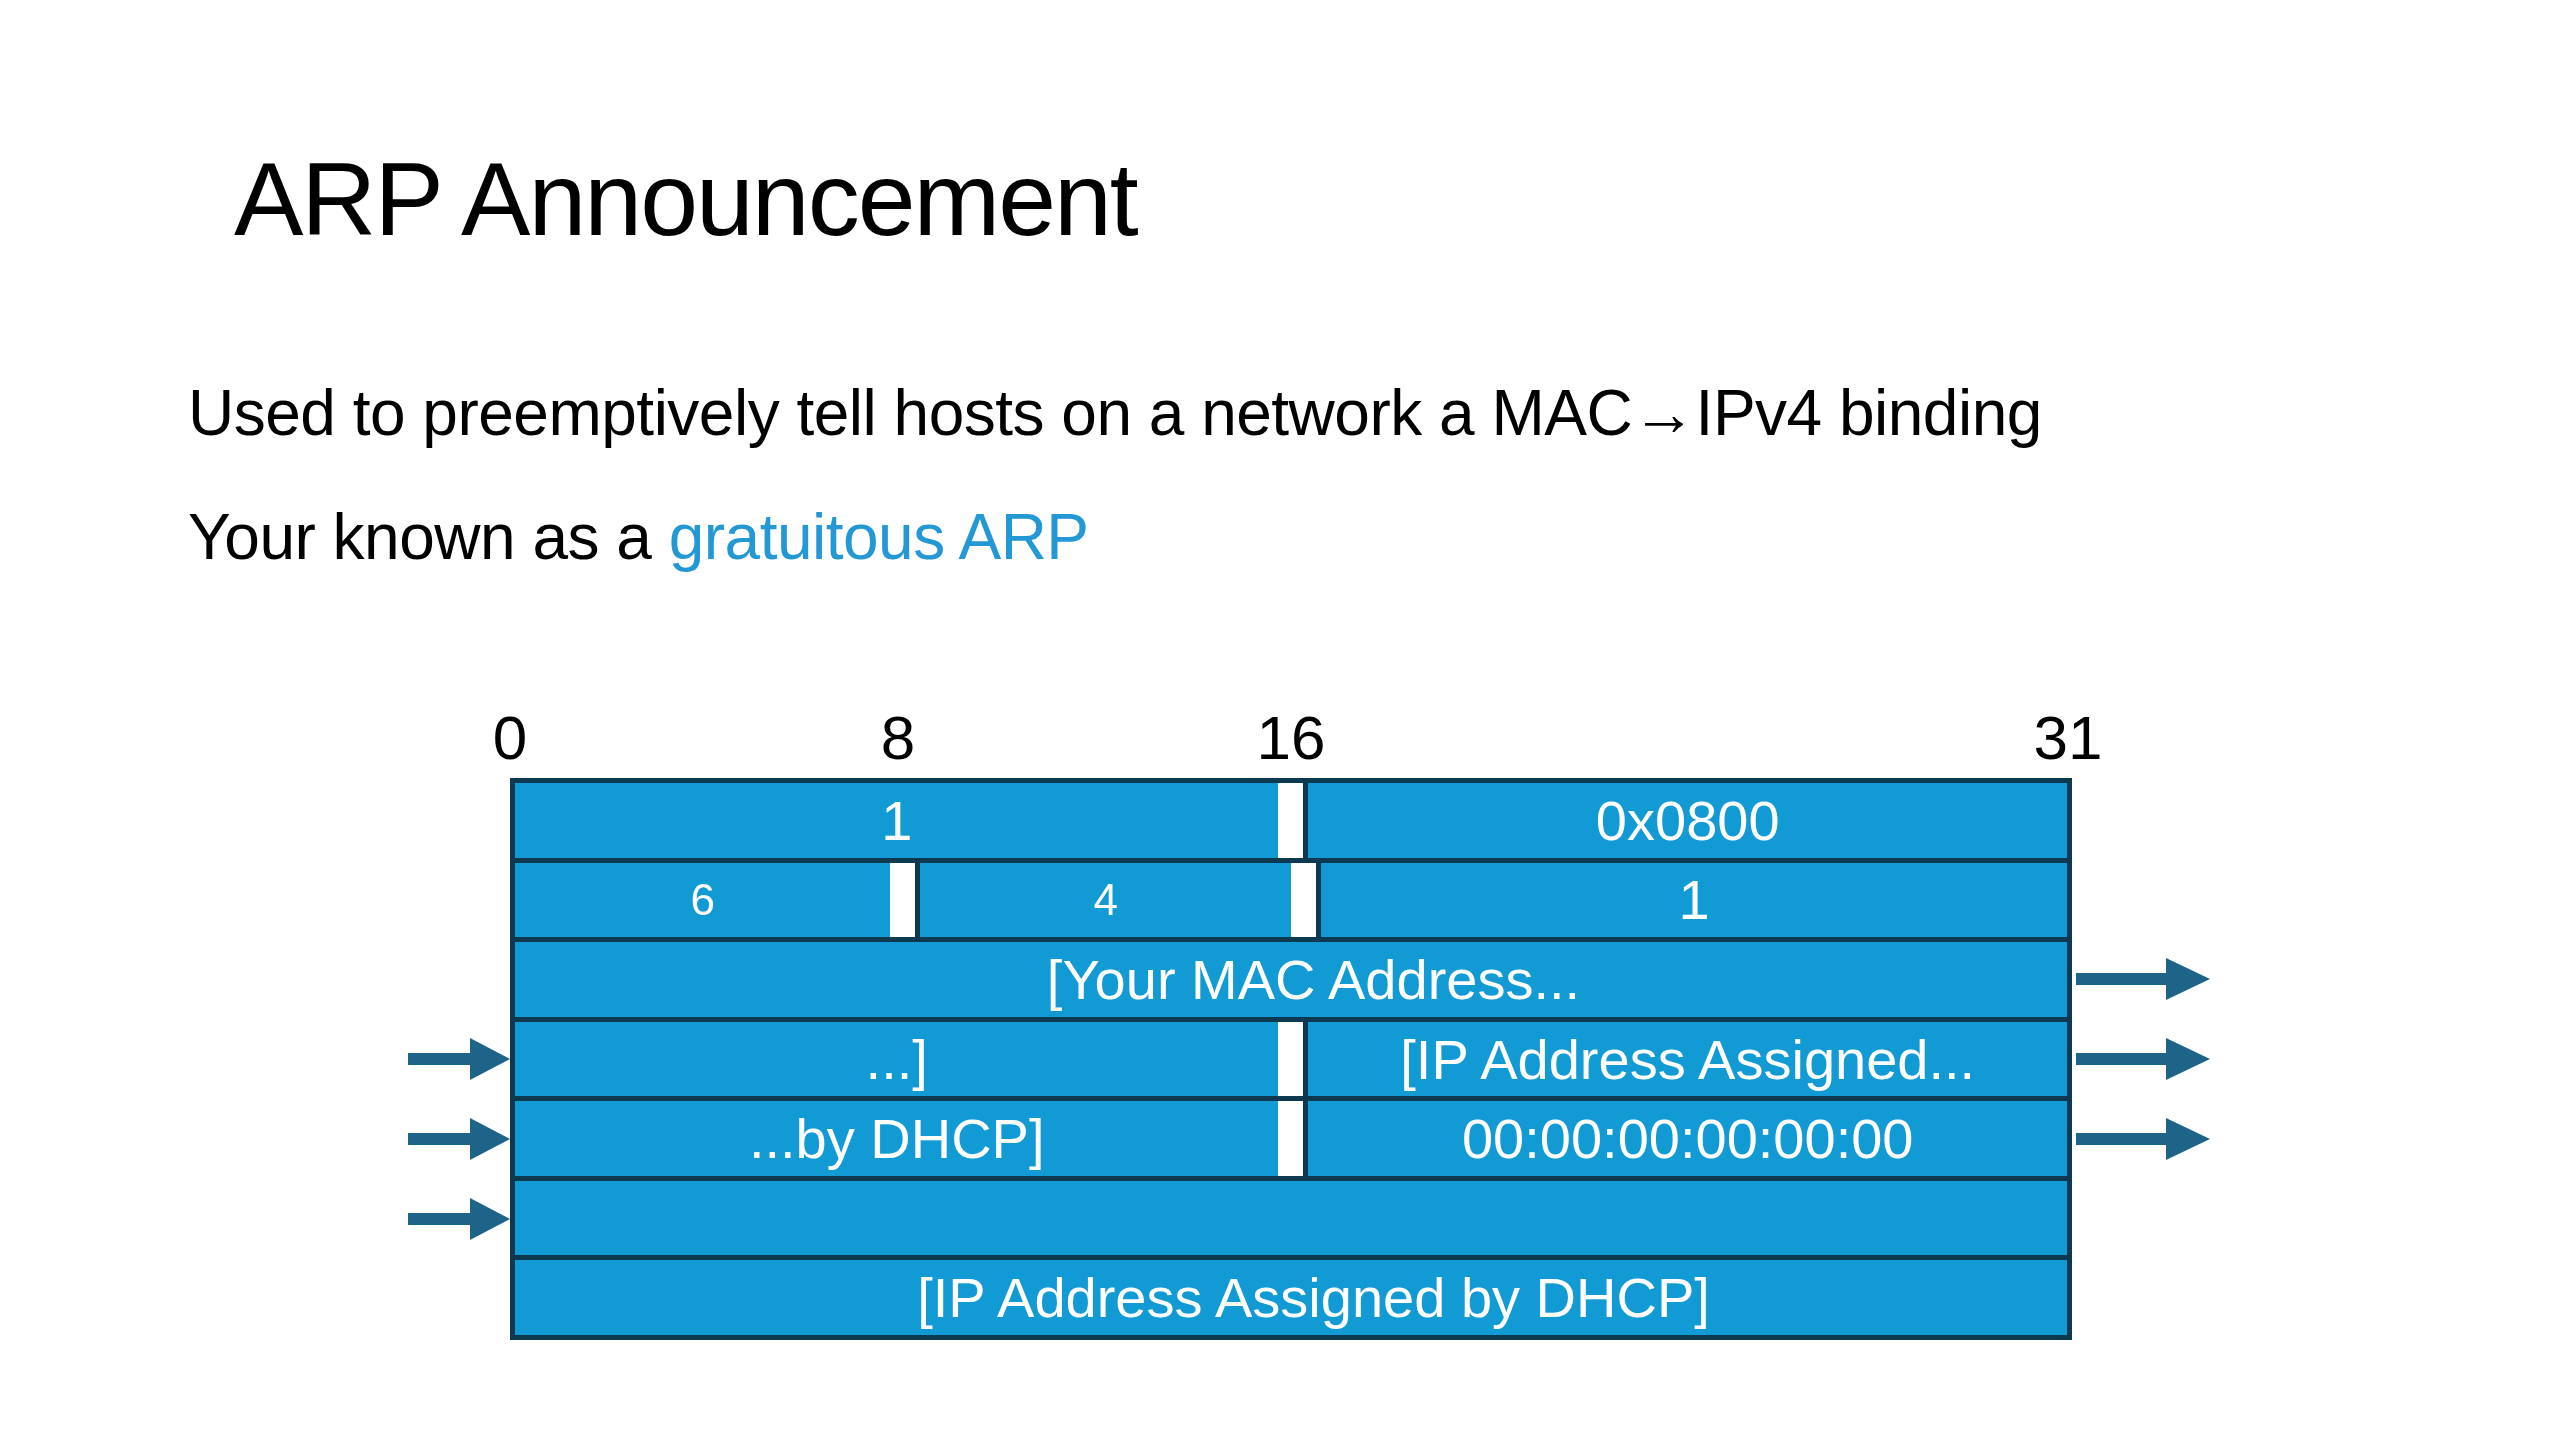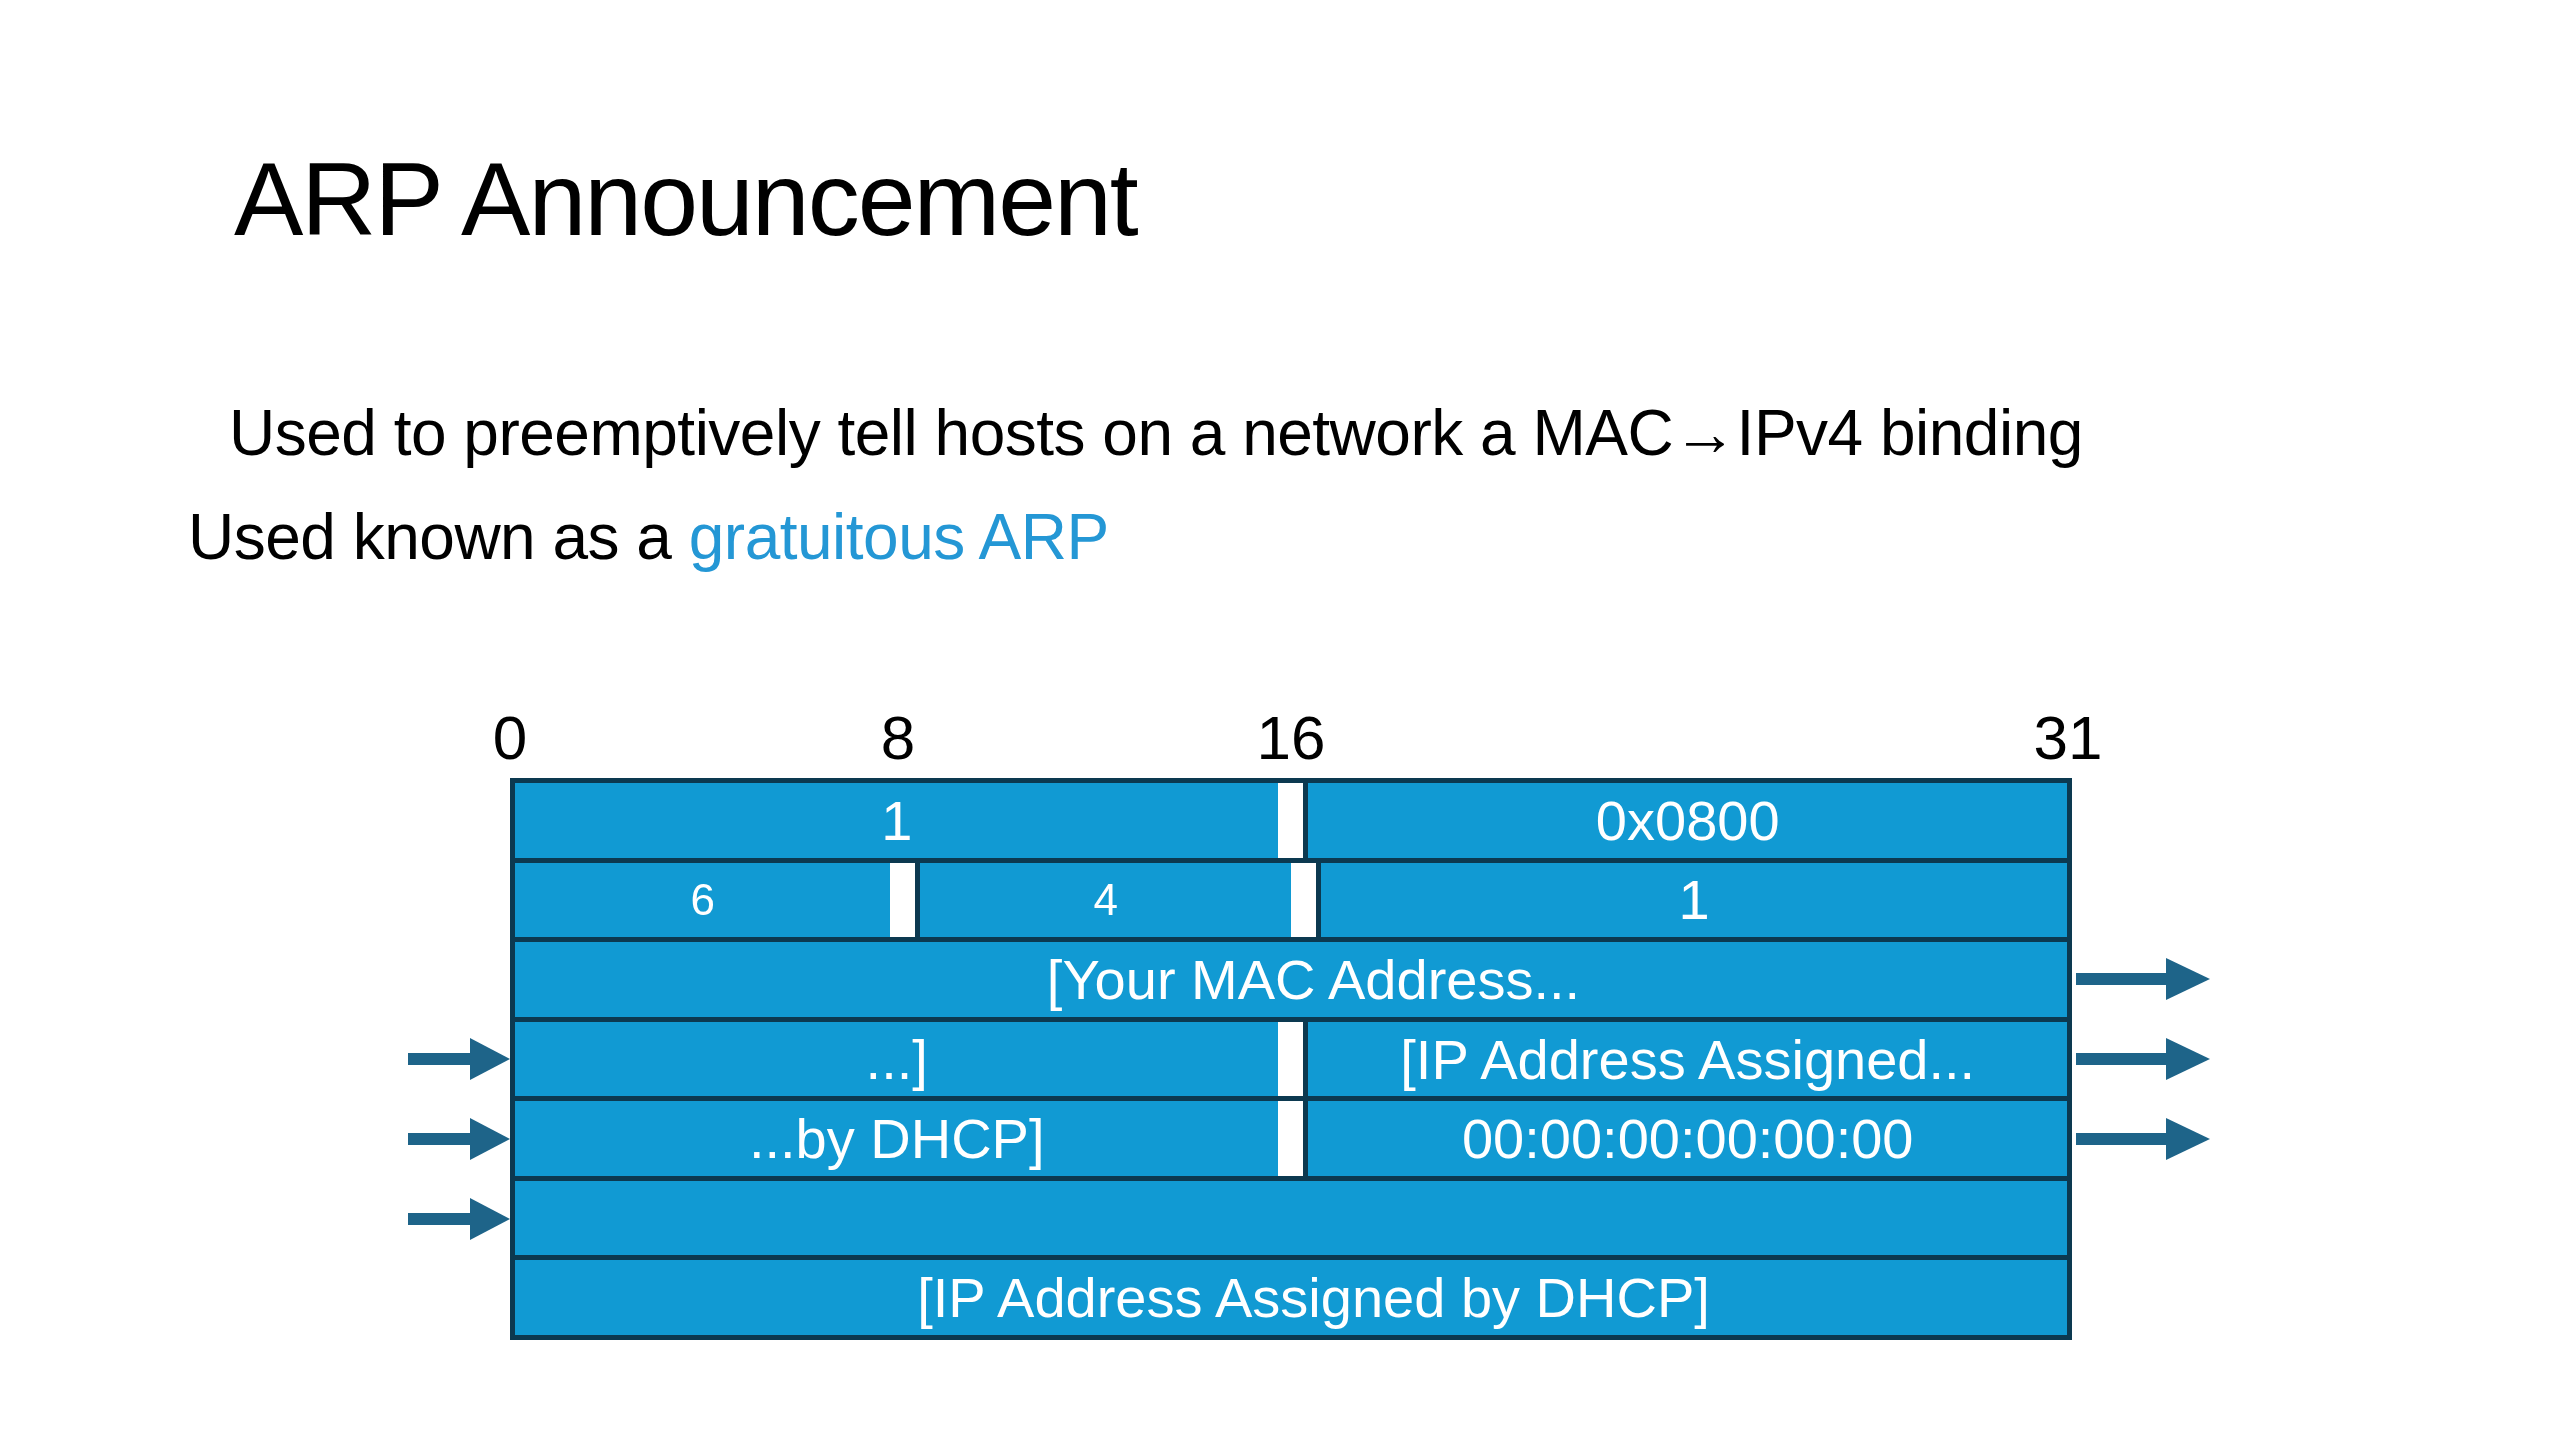--- a/index.html
+++ b/index.html
@@ -10,21 +10,21 @@
   .slide {
     position:relative; width:2560px; height:1440px; background:var(--background);
     font-family:"Liberation Sans", sans-serif; overflow:hidden;
   }
   .title {
     position:absolute; left:198px; top:140px; font-size:104px; letter-spacing:-2px;
     color:var(--text); white-space:nowrap;margin-left:36px;
   }
   .body-line { position:absolute; left:188px; font-size:64px; letter-spacing:-0.5px;
     color:var(--text); white-space:nowrap; }
-  .body-line1 { top:396px;margin-left:41px; }
+  .body-line1 { top:376px; }
   .body-line2 { top:500px; }
   .accent { color:var(--accent_blue); }
 
   .bit-label {
     position:absolute; top:702px; transform:translateX(-50%);
     font-size:62px; color:var(--text);
   }
   .bit-0  { left:510px; }
   .bit-8  { left:898px; }
   .bit-16 { left:1291px; }
@@ -54,21 +54,21 @@
   .ar-1 { top:956px; }  .ar-2 { top:1036px; } .ar-3 { top:1116px; }
 </style>
 </head>
 <body>
 
 <div class="slide">
 
   <div class="title">ARP Announcement</div>
 
   <div class="body-line body-line1">Used to preemptively tell hosts on a network a MAC→IPv4 binding</div>
-  <div class="body-line body-line2"><span>Used known as a </span><span class="accent">gratuitous ARP</span></div>
+  <div class="body-line body-line2"><span>Your known as a </span><span class="accent">gratuitous ARP</span></div>
 
   <div class="bit-label bit-0">0</div>
   <div class="bit-label bit-8">8</div>
   <div class="bit-label bit-16">16</div>
   <div class="bit-label bit-31">31</div>
 
   <div class="packet-table">
     <div class="prow">
       <div class="pcell w50">1</div>
       <div class="pcell w50">0x0800</div>

